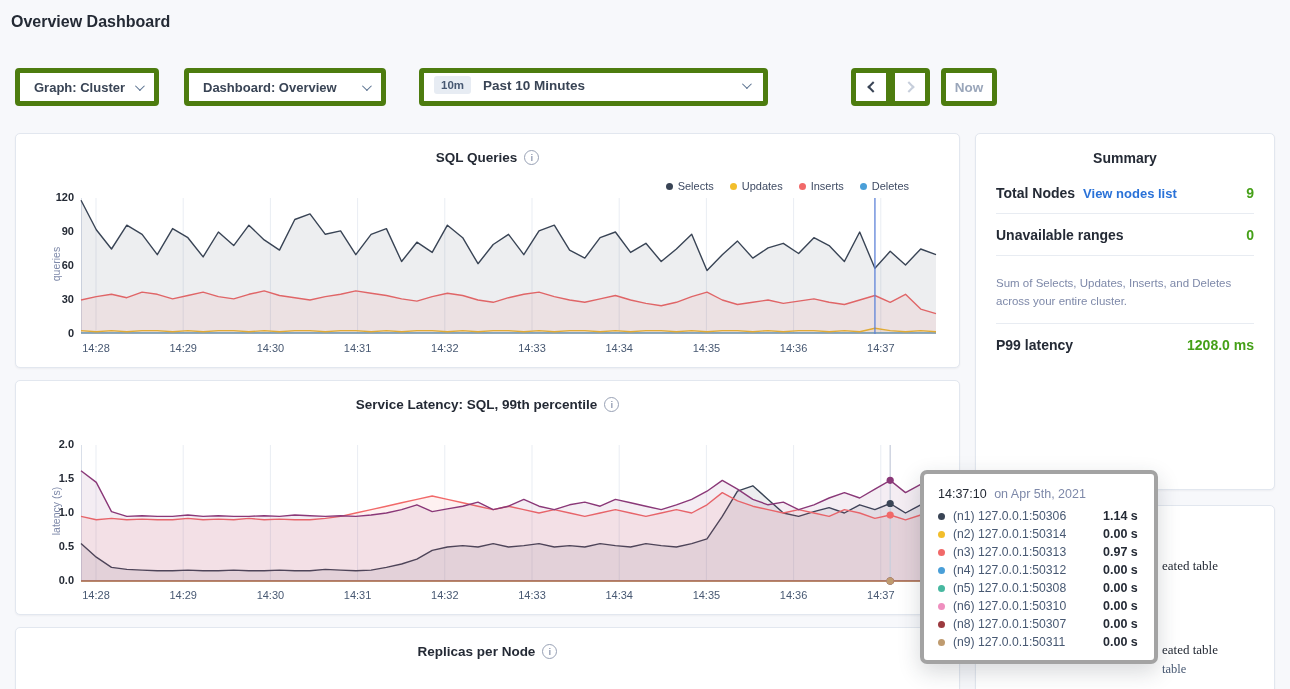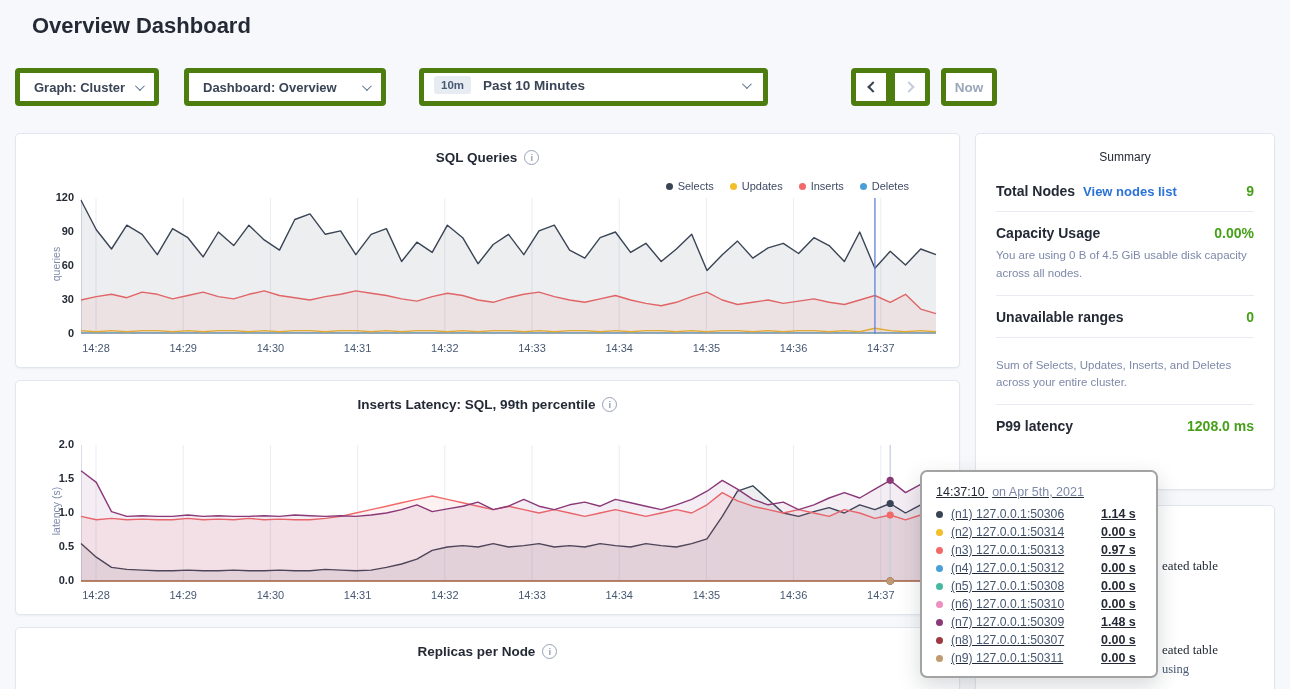--- a/index.html
+++ b/index.html
@@ -4,21 +4,21 @@
 <style>
   * { box-sizing: border-box; margin: 0; padding: 0; }
   html,body { width:1290px; height:689px; }
   body {
     position: relative;
     background: #f7f8fb;
     font-family: "Liberation Sans", sans-serif;
     color: #242a35;
     overflow: hidden;
   }
-  .page-title { position:absolute; left:32px; top:13px; font-size:22px; font-weight:700; }
+  .page-title { position:absolute; left:11px; top:13px; font-size:16px; font-weight:700; }
 
   
   .btn {
     position:absolute; top:68px; height:38px; background:#fff;
     border:5px solid #4d7c0f; border-radius:4px;
     display:flex; align-items:center; font-size:13px; font-weight:700; color:#394455;
     cursor:pointer;
   }
   .dd1 { left:15px; width:144px; padding:0 12px 0 14px; }
   .dd2 { left:184px; width:202px; padding:0 12px 0 14px; }
@@ -46,38 +46,38 @@
   .legend { position:absolute; top:46px; right:50px; display:flex; gap:16px; align-items:center; }
   .leg-item { display:flex; align-items:center; gap:5px; font-size:11px; color:#3f4b63; }
   .leg-dot { width:7px; height:7px; border-radius:50%; }
   .plot { position:absolute; left:65px; top:64px; width:855px; height:136px; }
   .rot { position:absolute; left:-28px; top:124px; width:136px; text-align:center; transform:rotate(-90deg); font-size:10.5px; color:#7e89a9; }
   .ytick { position:absolute; left:14px; width:44px; text-align:right; font-size:11px; font-weight:700; color:#242a35; }
   .xtick { position:absolute; width:56px; text-align:center; font-size:11px; color:#475872; }
 
   
   #card-summary { padding:16px 20px 4px; }
-  .sum-title { text-align:center; font-size:12px; font-weight:400; margin-bottom:6px; }
+  .sum-title { text-align:center; font-size:14px; font-weight:700; margin-bottom:6px; }
   .s-row { padding:13px 0 12px; border-bottom:1px solid #e8ecf2; }
   .s-row:last-child { border-bottom:none; }
   .s-line { display:flex; align-items:baseline; }
   .s-label { font-size:14px; font-weight:700; }
   .s-link { font-size:13px; font-weight:700; color:#2a72d8; margin-left:8px; text-decoration:none; cursor:pointer; }
   .s-value { margin-left:auto; font-size:14px; font-weight:700; color:#45a018; }
   .s-desc { margin-top:6px; font-size:11.5px; line-height:1.55; color:#7e89a9; }
 
   
   .frag { position:absolute; font-size:13px; color:#242a35; white-space:nowrap;font-family:Liberation Serif, serif; }
   #frag0 { left:186px; top:52px; }
   #frag1 { left:186px; top:136px; }
   #frag2 { left:186px; top:156px; color:#475872; font-size:12.5px; }
 
   
-  .tooltip { position:absolute; left:920px; top:470px; width:238px; background:#fff; border:2px solid #a3a3a3;
-    border-radius:7px; box-shadow:0 8px 22px rgba(36,42,53,.18); padding:13px 14px 9px; z-index:10;text-decoration:underline; }
+  .tooltip { position:absolute; left:920px; top:470px; width:238px; background:#fff; border:4px solid #a3a3a3;
+    border-radius:7px; box-shadow:0 8px 22px rgba(36,42,53,.18); padding:13px 14px 9px; z-index:10; }
   .tt-head { font-size:12.5px; margin-bottom:6px; }
   .tt-time { color:#242a35; }
   .tt-date { color:#7e89a9; margin-left:4px; }
   .tt-row { display:flex; align-items:center; height:18px; }
   .tt-dot { width:7px; height:7px; border-radius:50%; margin-right:8px; flex:none; }
   .tt-node { width:150px; font-size:12.2px; color:#475872; white-space:nowrap; }
   .tt-val { font-size:12.5px; font-weight:700; color:#242a35; }
 </style>
 </head>
 <body>
@@ -166,21 +166,21 @@
     <div class="xtick" style="left: 400.8px; top: 208px;">14:32</div>
     <div class="xtick" style="left: 488px; top: 208px;">14:33</div>
     <div class="xtick" style="left: 575.2px; top: 208px;">14:34</div>
     <div class="xtick" style="left: 662.4px; top: 208px;">14:35</div>
     <div class="xtick" style="left: 749.6px; top: 208px;">14:36</div>
     <div class="xtick" style="left: 836.8px; top: 208px;">14:37</div>
   </div>
 
 <div class="card" id="card-lat">
   <div class="chart-title">
-    <span>Inserts Latency: SQL, 99th percentile</span>
+    <span>Service Latency: SQL, 99th percentile</span>
     <span class="info">i</span>
   </div>
   <div class="rot">latency (s)</div>
   <div class="plot">
       <svg viewBox="0 0 855 136" preserveAspectRatio="none" style="width: 100%; height: 100%; display: block; overflow: visible;">
         <line x1="15" x2="15" y1="0" y2="136" stroke="#e9edf3" stroke-width="1"></line>
         <line x1="102.2" x2="102.2" y1="0" y2="136" stroke="#e9edf3" stroke-width="1"></line>
         <line x1="189.4" x2="189.4" y1="0" y2="136" stroke="#e9edf3" stroke-width="1"></line>
         <line x1="276.6" x2="276.6" y1="0" y2="136" stroke="#e9edf3" stroke-width="1"></line>
         <line x1="363.8" x2="363.8" y1="0" y2="136" stroke="#e9edf3" stroke-width="1"></line>
@@ -249,46 +249,39 @@
   <div class="sum-title">Summary</div>
   <div class="s-row">
     <div class="s-line">
       <span class="s-label">Total Nodes</span>
       <a class="s-link">View nodes list</a>
       <span class="s-value">9</span>
     </div>
   </div>
   <div class="s-row">
     <div class="s-line">
-      <span class="s-label">Capacity Usage</span>
-      <span class="s-value">0.00%</span>
-    </div>
-    <div class="s-desc">You are using 0 B of 4.5 GiB usable disk capacity across all nodes.</div>
-  </div>
-  <div class="s-row">
-    <div class="s-line">
       <span class="s-label">Unavailable ranges</span>
       <span class="s-value">0</span>
     </div>
   </div>
   <div class="s-row">
     <div class="s-desc">Sum of Selects, Updates, Inserts, and Deletes across your entire cluster.</div>
   </div>
   <div class="s-row">
     <div class="s-line">
       <span class="s-label">P99 latency</span>
       <span class="s-value">1208.0 ms</span>
     </div>
   </div>
 </div>
 
 <div class="card" id="card-events">
   <span class="frag" id="frag0">eated table</span>
   <span class="frag" id="frag1">eated table</span>
-  <span class="frag" id="frag2">using</span>
+  <span class="frag" id="frag2">table</span>
 </div>
 
 <div class="tooltip">
   <div class="tt-head">
     <span class="tt-time">14:37:10</span>
     <span class="tt-date">on Apr 5th, 2021</span>
   </div>
   <div class="tt-rows">
       <div class="tt-row">
         <span class="tt-dot" style="background: rgb(57, 68, 85);"></span>
@@ -314,25 +307,20 @@
         <span class="tt-dot" style="background: rgb(71, 184, 160);"></span>
         <span class="tt-node">(n5) 127.0.0.1:50308</span>
         <span class="tt-val">0.00 s</span>
       </div>
       <div class="tt-row">
         <span class="tt-dot" style="background: rgb(239, 143, 191);"></span>
         <span class="tt-node">(n6) 127.0.0.1:50310</span>
         <span class="tt-val">0.00 s</span>
       </div>
       <div class="tt-row">
-        <span class="tt-dot" style="background: rgb(138, 56, 120);"></span>
-        <span class="tt-node">(n7) 127.0.0.1:50309</span>
-        <span class="tt-val">1.48 s</span>
-      </div>
-      <div class="tt-row">
         <span class="tt-dot" style="background: rgb(156, 58, 63);"></span>
         <span class="tt-node">(n8) 127.0.0.1:50307</span>
         <span class="tt-val">0.00 s</span>
       </div>
       <div class="tt-row">
         <span class="tt-dot" style="background: rgb(191, 155, 111);"></span>
         <span class="tt-node">(n9) 127.0.0.1:50311</span>
         <span class="tt-val">0.00 s</span>
       </div>
     </div>

